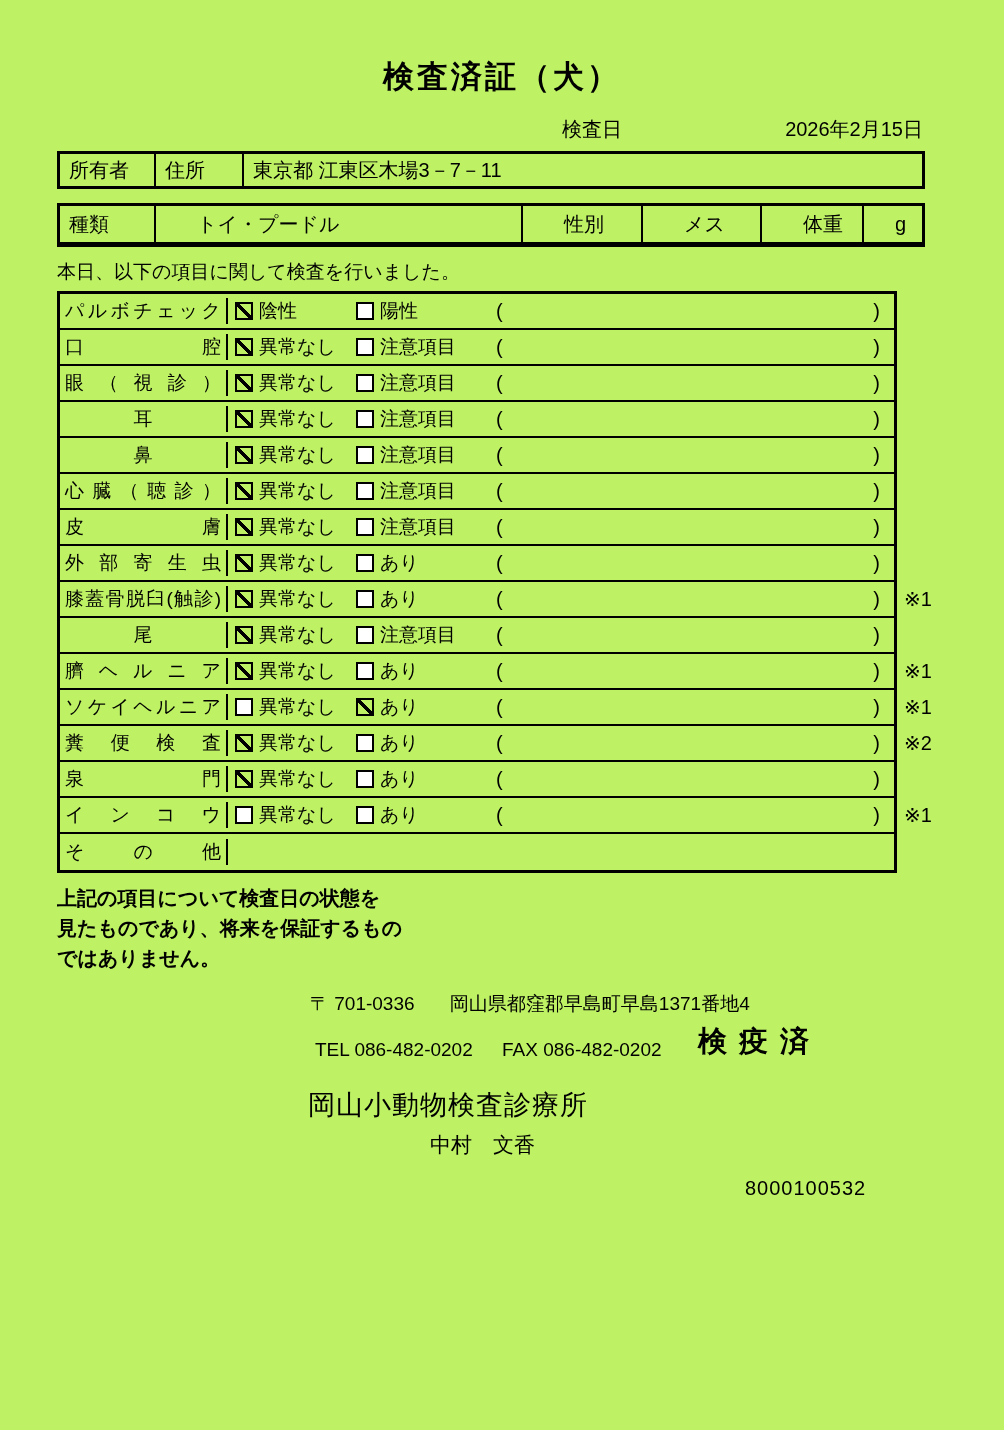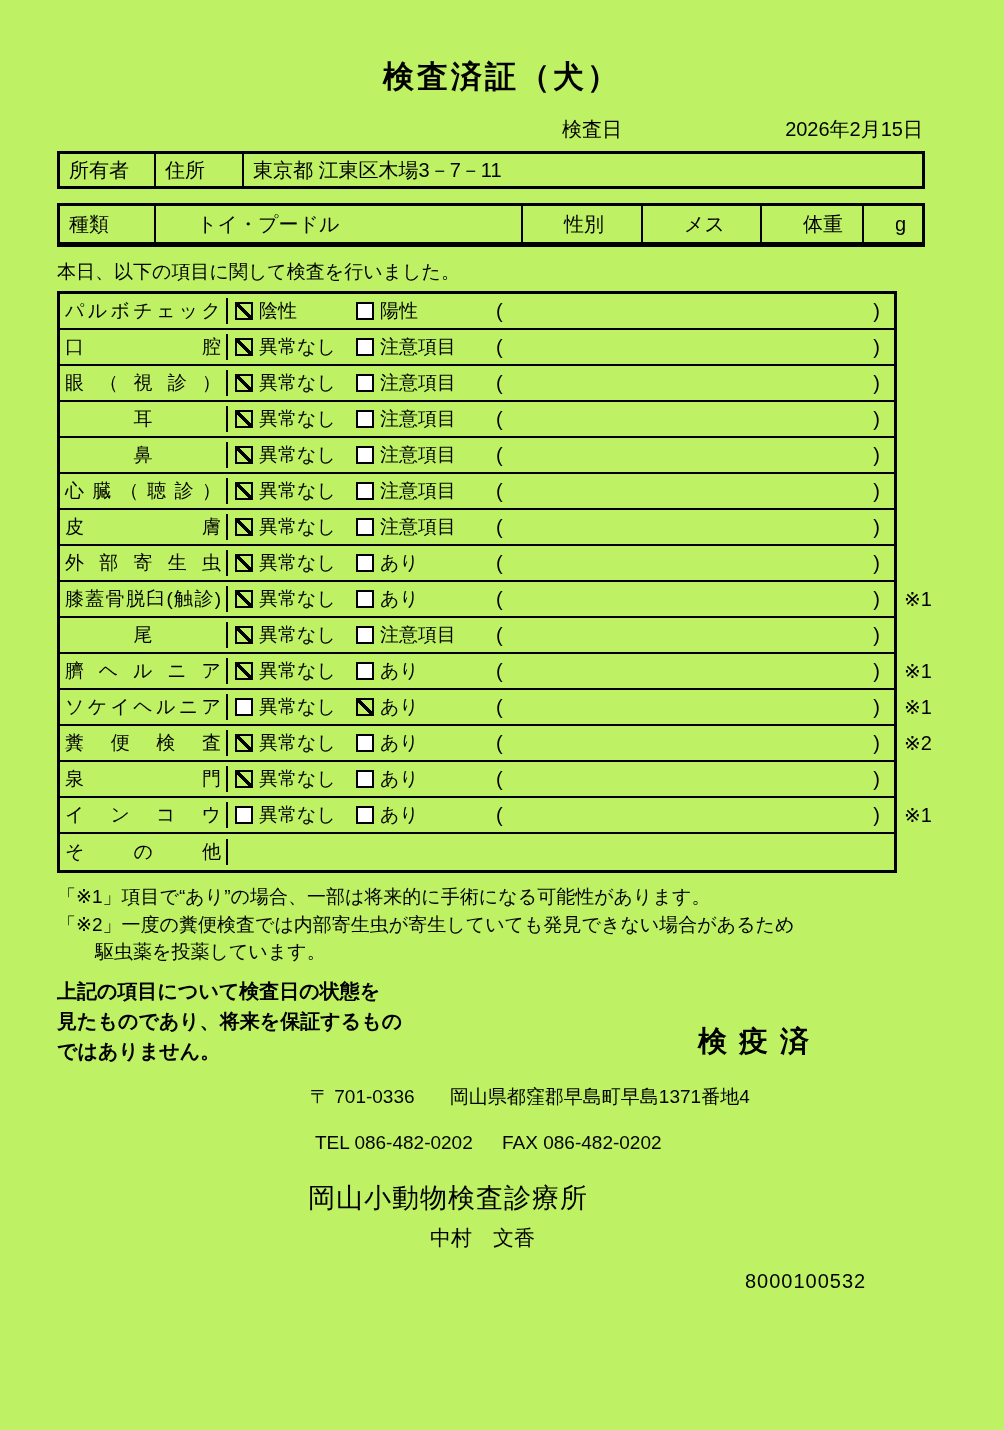--- a/index.html
+++ b/index.html
@@ -398,25 +398,20 @@
   </div>
       <div class="irow">
     <div class="ilabel">
       <span class="jl">その他</span>
     </div>
     <div class="ibody"></div>
 
   </div>
     </div>
 
-  <div class="footnotes">
-      <div>「※1」項目で“あり”の場合、一部は将来的に手術になる可能性があります。</div>
-      <div>「※2」一度の糞便検査では内部寄生虫が寄生していても発見できない場合があるため</div>
-      <div class="indent">駆虫薬を投薬しています。</div>
-    </div>
 
   <div class="disclaimer">
       <div>上記の項目について検査日の状態を</div>
       <div>見たものであり、将来を保証するもの</div>
       <div>ではありません。</div>
     </div>
 
   <div class="stamp">検疫済</div>
 
   <div class="postal-line">

